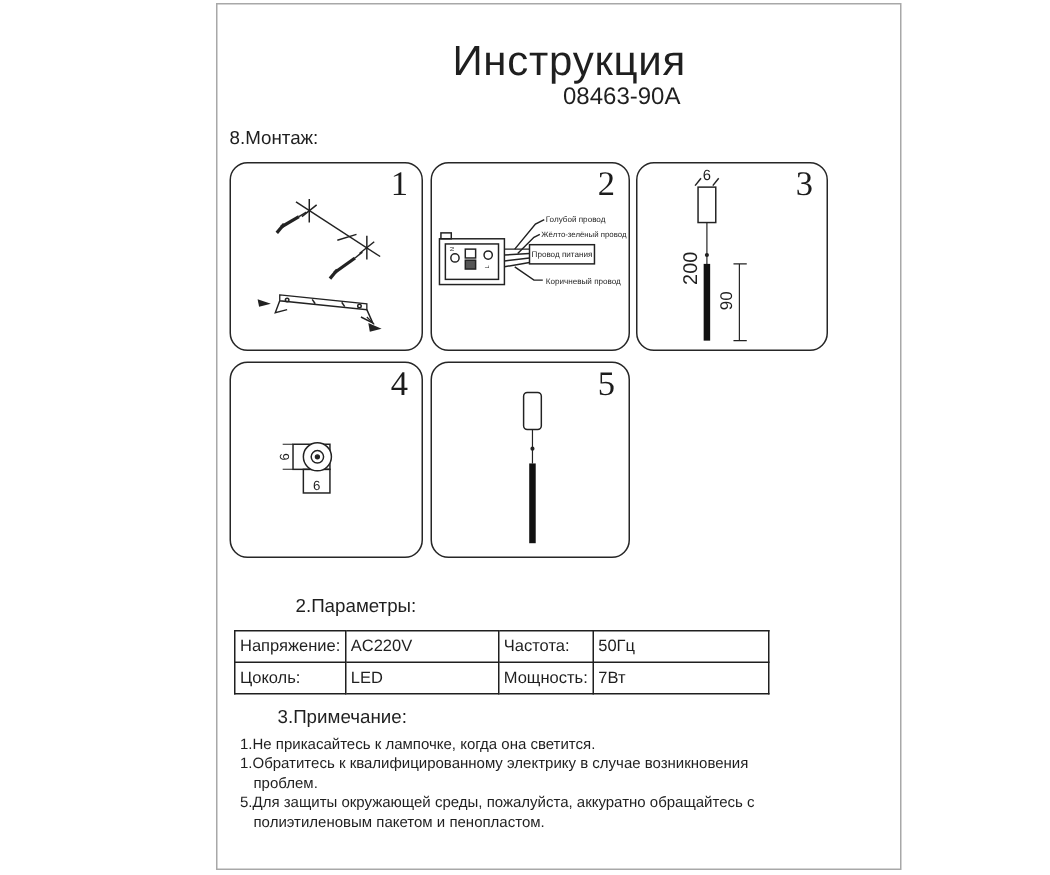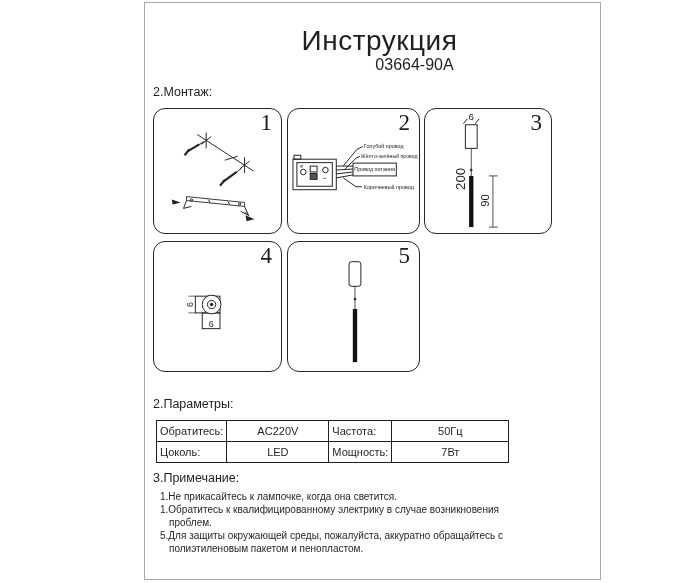--- a/index.html
+++ b/index.html
@@ -5,50 +5,50 @@
   html,body{margin:0;padding:0;background:#ffffff;width:700px;height:583px;overflow:hidden;
     font-family:"Liberation Sans",sans-serif;color:#1f1f1f;}
   .page{position:relative;width:700px;height:583px;background:#fff;}
   .sheet{position:absolute;left:144px;top:2px;width:457px;height:578px;
     border:1px solid #a8a8a8;box-sizing:border-box;background:#fff;}
   .title{position:absolute;left:0;right:0;top:22px;text-align:center;font-size:28px;
     letter-spacing:0.5px;transform:translateX(7px);white-space:nowrap;}
   .model{position:absolute;left:0;right:0;top:53px;text-align:center;font-size:16px;
     transform:translateX(42px);white-space:nowrap;}
   .sec{position:absolute;left:8px;font-size:12.5px;white-space:nowrap;}
-  .sec1{top:82px;} .sec2{top:394px;} .sec3{top:468px;}
+  .sec1{top:82px;} .sec2{top:394px;margin-left:44px;} .sec3{top:468px;margin-left:32px;}
   .panel{position:absolute;border:1px solid #262626;border-radius:12px;background:#fff;box-sizing:border-box;}
   .p1{left:8px;top:105px;width:129px;height:126px;}
   .p2{left:142px;top:105px;width:133px;height:126px;}
   .p3{left:279px;top:105px;width:128px;height:126px;}
   .p4{left:8px;top:238px;width:129px;height:131px;}
   .p5{left:142px;top:238px;width:133px;height:131px;}
   .panel svg{position:absolute;left:0;top:0;width:100%;height:100%;}
   .pnum{position:absolute;top:1px;right:9px;font-family:"Liberation Serif",serif;
     font-size:23px;color:#1c1c1c;line-height:1.15;}
   .params{position:absolute;left:11px;top:417px;border-collapse:collapse;table-layout:fixed;}
   .params td{border:1px solid #1f1f1f;height:21px;font-size:11px;padding:0 3px;box-sizing:border-box;}
   .params td.k{text-align:left;}
-  .params td.v{text-align:center;}
+  .params td.v{}
   .c1{width:66px;} .c2{width:102px;} .c3{width:60px;} .c4{width:117px;}
   .notes{position:absolute;left:15px;top:487px;width:378px;}
   .note{font-size:10px;line-height:13px;padding-left:9px;text-indent:-9px;}
   svg text{font-family:"Liberation Sans",sans-serif;fill:#1f1f1f;}
   .draw{stroke:#222;fill:none;stroke-width:1;}
 </style>
 </head>
 <body>
 
 <div class="page">
   <div class="sheet">
 
     <div class="title">Инструкция</div>
-    <div class="model">03664-90A</div>
+    <div class="model">08463-90A</div>
 
-    <div class="sec sec1">2.Монтаж:</div>
+    <div class="sec sec1">8.Монтаж:</div>
 
     <div class="panel p1">
       <svg viewBox="0 0 129 126">
         <g class="draw" stroke-width="0.9">
           <line x1="44" y1="26" x2="101" y2="63"></line>
           <line x1="53" y1="24" x2="53" y2="40"></line>
           <line x1="48" y1="36" x2="58" y2="28"></line>
           <line x1="92" y1="49" x2="92" y2="65"></line>
           <line x1="87" y1="61" x2="97" y2="53"></line>
           <line x1="72" y1="52" x2="85" y2="48"></line>
@@ -155,21 +155,21 @@
         <rect x="65.8" y="68" width="4.4" height="54" fill="#111"></rect>
       </svg>
       <div class="pnum">5</div>
     </div>
 
     <div class="sec sec2">2.Параметры:</div>
 
     <table class="params">
       <tbody>
           <tr>
-        <td class="k c1">Обратитесь:</td>
+        <td class="k c1">Напряжение:</td>
         <td class="v c2">AC220V</td>
         <td class="k c3">Частота:</td>
         <td class="v c4">50Гц</td>
       </tr>
       <tr>
         <td class="k c1">Цоколь:</td>
         <td class="v c2">LED</td>
         <td class="k c3">Мощность:</td>
         <td class="v c4">7Вт</td>
       </tr>

